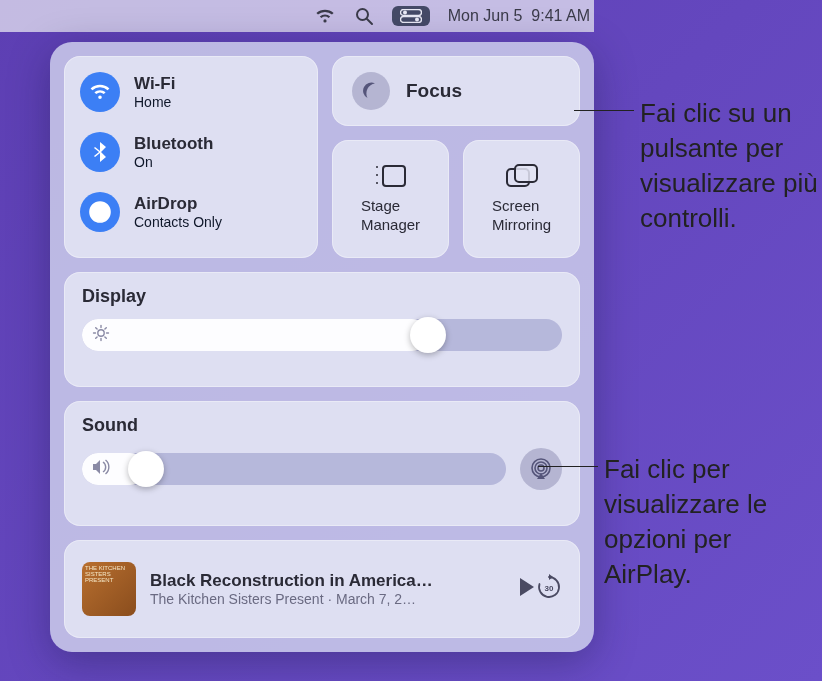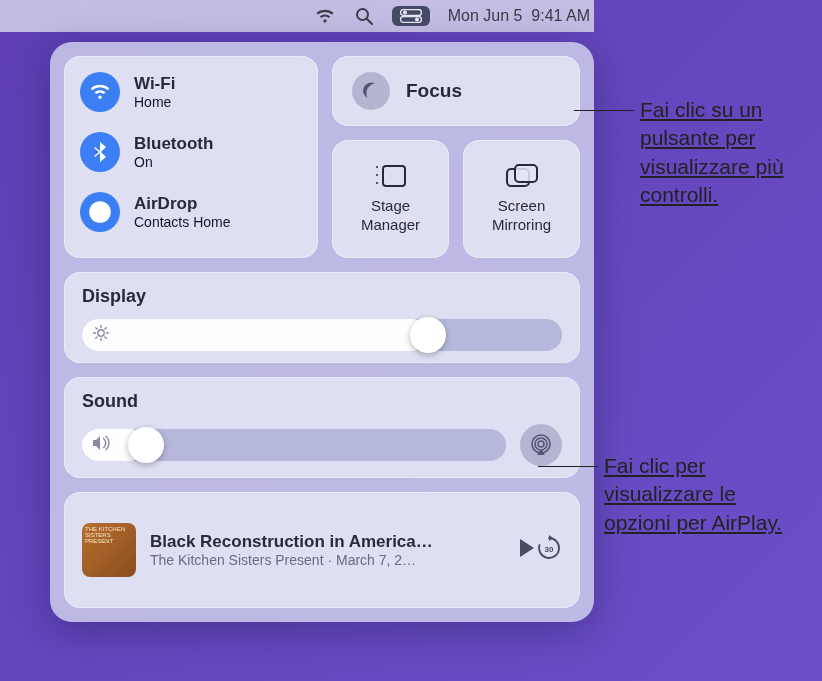--- a/index.html
+++ b/index.html
@@ -96,30 +96,30 @@
 
   .tworow { display:flex; gap:14px; height:118px; }
   .sqbtn {
     flex:1;
     display:flex;
     flex-direction:column;
     align-items:center;
     justify-content:center;
     font-size:15px;
     color:#2a2a36;
-    text-align:center;
+    text-align:left;
     line-height:1.25;
     cursor:pointer;
     gap:8px;
   }
   .sqbtn svg { stroke:#2a2a36; }
 
   .wide {
     margin-top:14px;
-    padding: 14px 18px 12px;
+    padding: 14px 18px 36px;
   }
   .wide .label { font-size:18px; font-weight:700; color:#2a2a36; margin-bottom:12px; }
 
   .slider {
     position:relative;
     height:32px;
     border-radius:16px;
     background: rgba(150,152,200,0.55);
     width:100%;
   }
@@ -146,21 +146,21 @@
   .airplay-btn {
     width:42px;height:42px;border-radius:50%;
     background: rgba(130,130,170,0.45);
     display:flex;align-items:center;justify-content:center;
     cursor:pointer;
     flex-shrink:0;
   }
 
   .nowplaying {
     margin-top:14px;
-    padding:31px 18px;
+    padding:22px 18px;
     display:flex;
     align-items:center;
     gap:14px;
   }
   .art {
     width:54px;height:54px;border-radius:8px;
     background: linear-gradient(135deg,#b86f2f,#8a4d1d);
     flex-shrink:0;
     position:relative;
     overflow:hidden;
@@ -170,23 +170,22 @@
   .np-text { flex:1; min-width:0; }
   .np-title { font-size:17px; font-weight:700; color:#2a2a36; white-space:nowrap; overflow:hidden; text-overflow:ellipsis; }
   .np-sub { font-size:14px; color:#6a6a82; white-space:nowrap; overflow:hidden; text-overflow:ellipsis; }
   .np-ctrls { display:flex; align-items:center; }
   .np-ctrls .btn { cursor:pointer; color:#4a4a62; }
 
   
   .callout {
     position:absolute;
     color:#222;
-    font-size:21px;
+    font-size:26px;
     line-height:1.35;
-    text-decoration:underline;
   }
   .callout .line {
     position:absolute;
     border-top:1px solid #222;
   }
   .callout1 { top:96px; left:640px; width:180px; }
   .callout1 .line { left:-66px; top:14px; width:60px; }
   .callout2 { top:452px; left:604px; width:180px; }
   .callout2 .line { left:-66px; top:14px; width:60px; }
 
@@ -246,21 +245,21 @@
       <div class="conn-item">
         <div class="circle-btn">
           <svg width="22" height="22" viewBox="0 0 22 22" fill="none" stroke="#fff" stroke-width="1.6">
               <circle cx="11" cy="11" r="3"></circle>
               <circle cx="11" cy="11" r="6.5"></circle>
               <circle cx="11" cy="11" r="10"></circle>
             </svg>
         </div>
         <div class="conn-text">
           <div class="title">AirDrop</div>
-          <div class="sub">Contacts Home</div>
+          <div class="sub">Contacts Only</div>
         </div>
       </div>
     </div>
 
     <div class="rightcol">
       <div class="module focus">
         <div class="moon">
           <svg width="20" height="20" viewBox="0 0 20 20">
               <path d="M14 2.5A8 8 0 106.5 17 10 10 0 0114 2.5z" fill="#55557a"></path>
             </svg>

